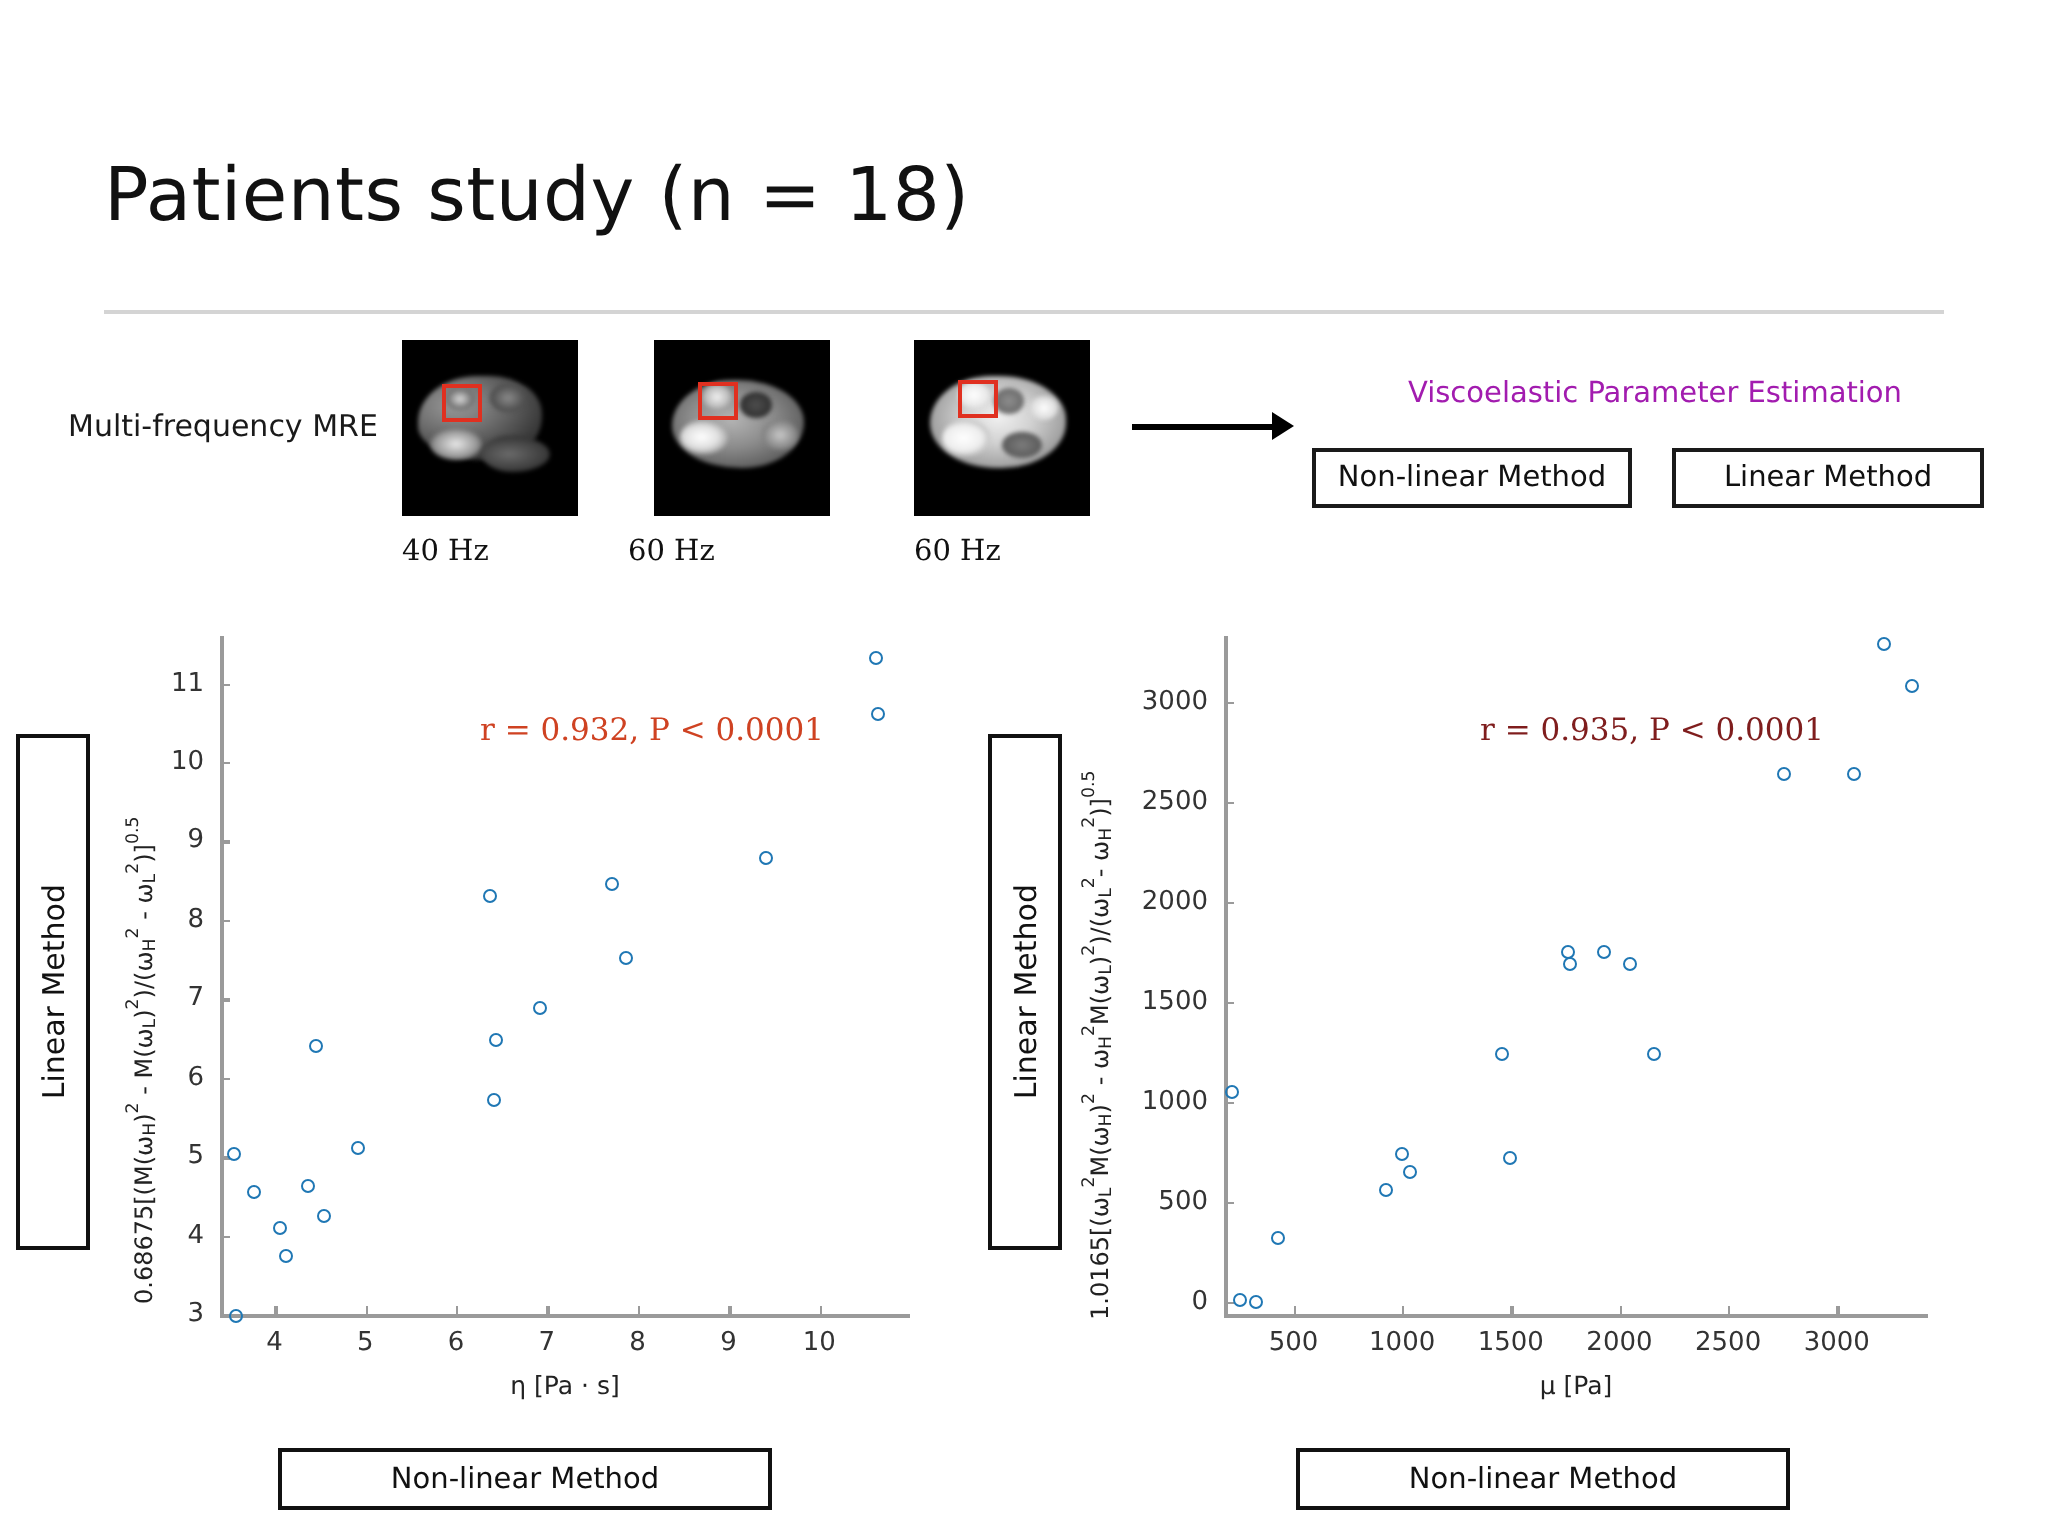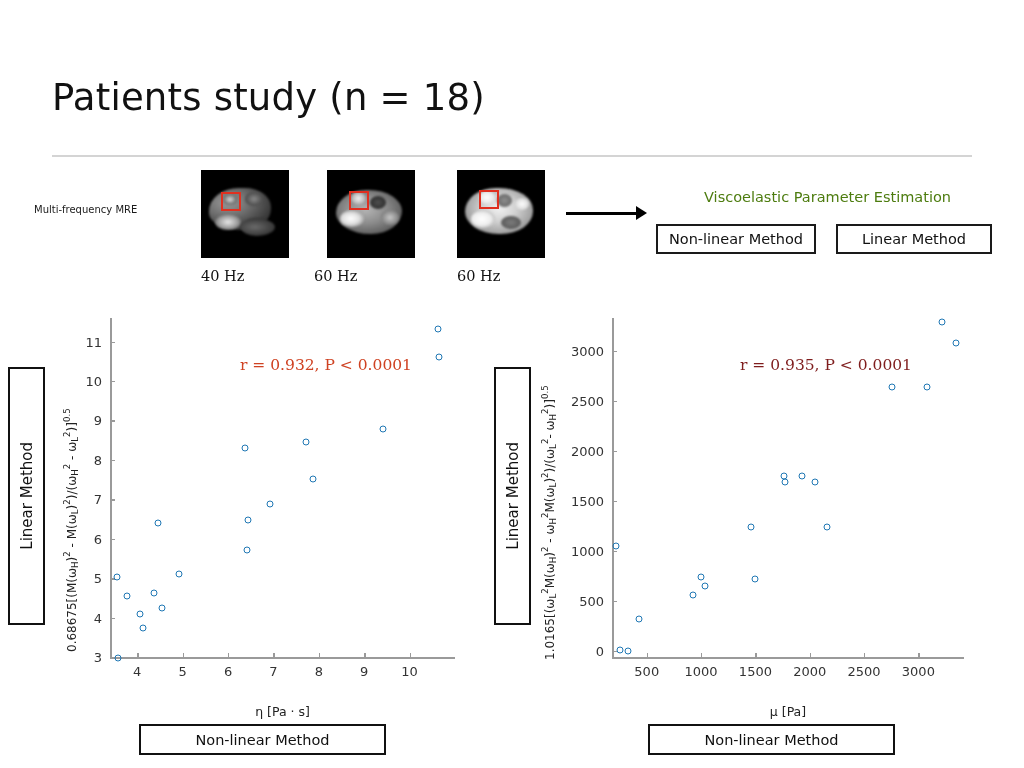--- a/index.html
+++ b/index.html
@@ -36,21 +36,21 @@
     height: 2px;
     background: #d4d4d4;
   }
 
   
   .mre-label {
     position: absolute;
     left: 34px;
     top: 204px;
     font-family: "DejaVu Sans", sans-serif;
-    font-size: 10px;
+    font-size: 15px;
     color: #1a1a1a;
     white-space: nowrap;
   }
   .mre-img {
     position: absolute;
     top: 170px;
     width: 88px;
     height: 88px;
     background: #000;
     overflow: hidden;
@@ -92,21 +92,21 @@
     border-bottom: 7px solid transparent;
   }
 
   
   .vpe-title {
     position: absolute;
     left: 704px;
     top: 189px;
     font-family: "DejaVu Sans", sans-serif;
     font-size: 14.5px;
-    color: #4d7c0f;
+    color: #a21caf;
     white-space: nowrap;
   }
   .method-box {
     position: absolute;
     border: 2px solid #1a1a1a;
     background: #fff;
     display: flex;
     align-items: center;
     justify-content: center;
     font-family: "DejaVu Sans", sans-serif;
@@ -218,21 +218,20 @@
     white-space: nowrap;
     transform-origin: center;
   }
   .xlabel {
     position: absolute;
     font-family: "DejaVu Sans", sans-serif;
     font-size: 12.5px;
     color: #222;
     white-space: nowrap;
     transform: translateX(-50%);
-    margin-top: 19px;
   }
   .sup { font-size: 0.72em; vertical-align: super; }
   .sub { font-size: 0.72em; vertical-align: sub; }
 </style>
 </head>
 <body>
 
 <div class="slide-title">Patients study (n = 18)</div>
 <div class="title-rule"></div>
 

